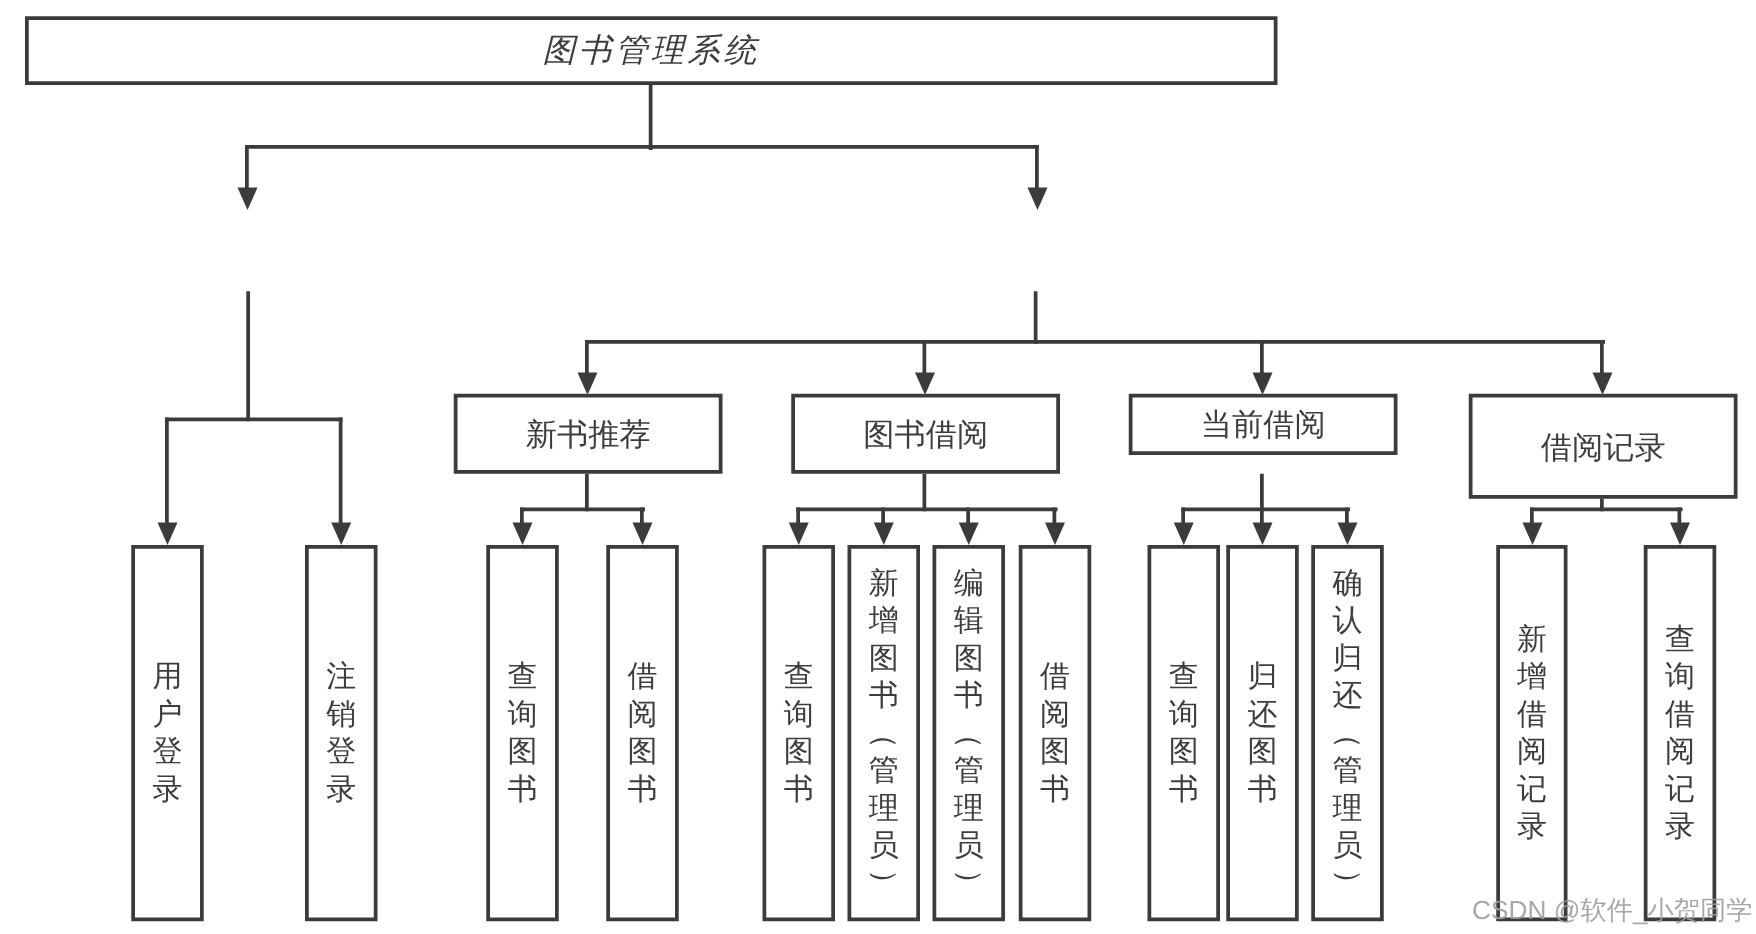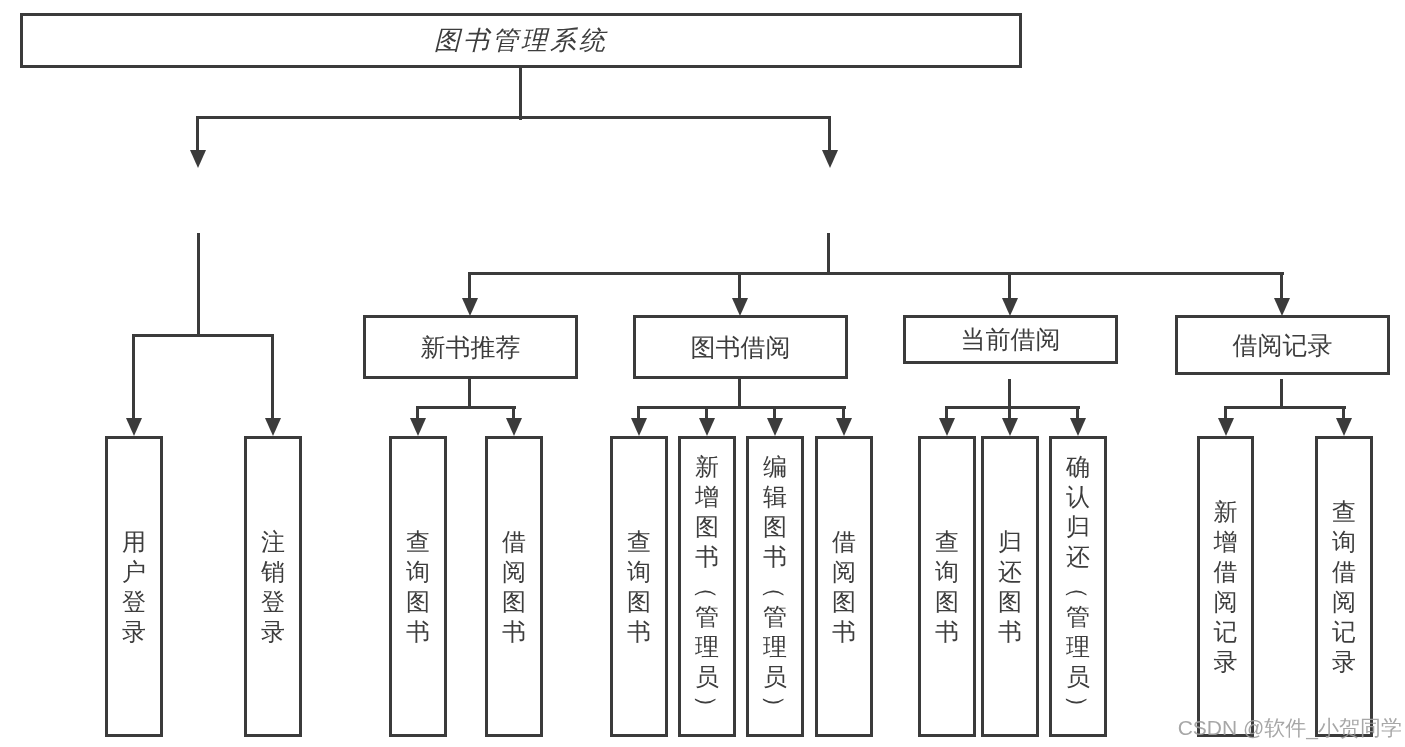--- a/index.html
+++ b/index.html
@@ -143,21 +143,21 @@
 
   <div class="node" style="left:633px;top:315px;width:215px;height:64px">
     <span class="lbl">图书借阅</span>
   </div>
   <div class="node" style="left:363px;top:315px;width:215px;height:64px">
     <span class="lbl">新书推荐</span>
   </div>
   <div class="node" style="left:903px;top:315px;width:215px;height:49px">
     <span class="lbl">当前借阅</span>
   </div>
-  <div class="node" style="left:1175px;top:315px;width:215px;height:60px">
+  <div class="node" style="left:1175px;top:315px;width:215px;height:84px">
     <span class="lbl">借阅记录</span>
   </div>
 
   <div class="node leaf" style="left:105px;top:436px;width:58px;height:301px">
     <span class="vtext">
         <span>用</span>
         <span>户</span>
         <span>登</span>
         <span>录</span>
       </span>

